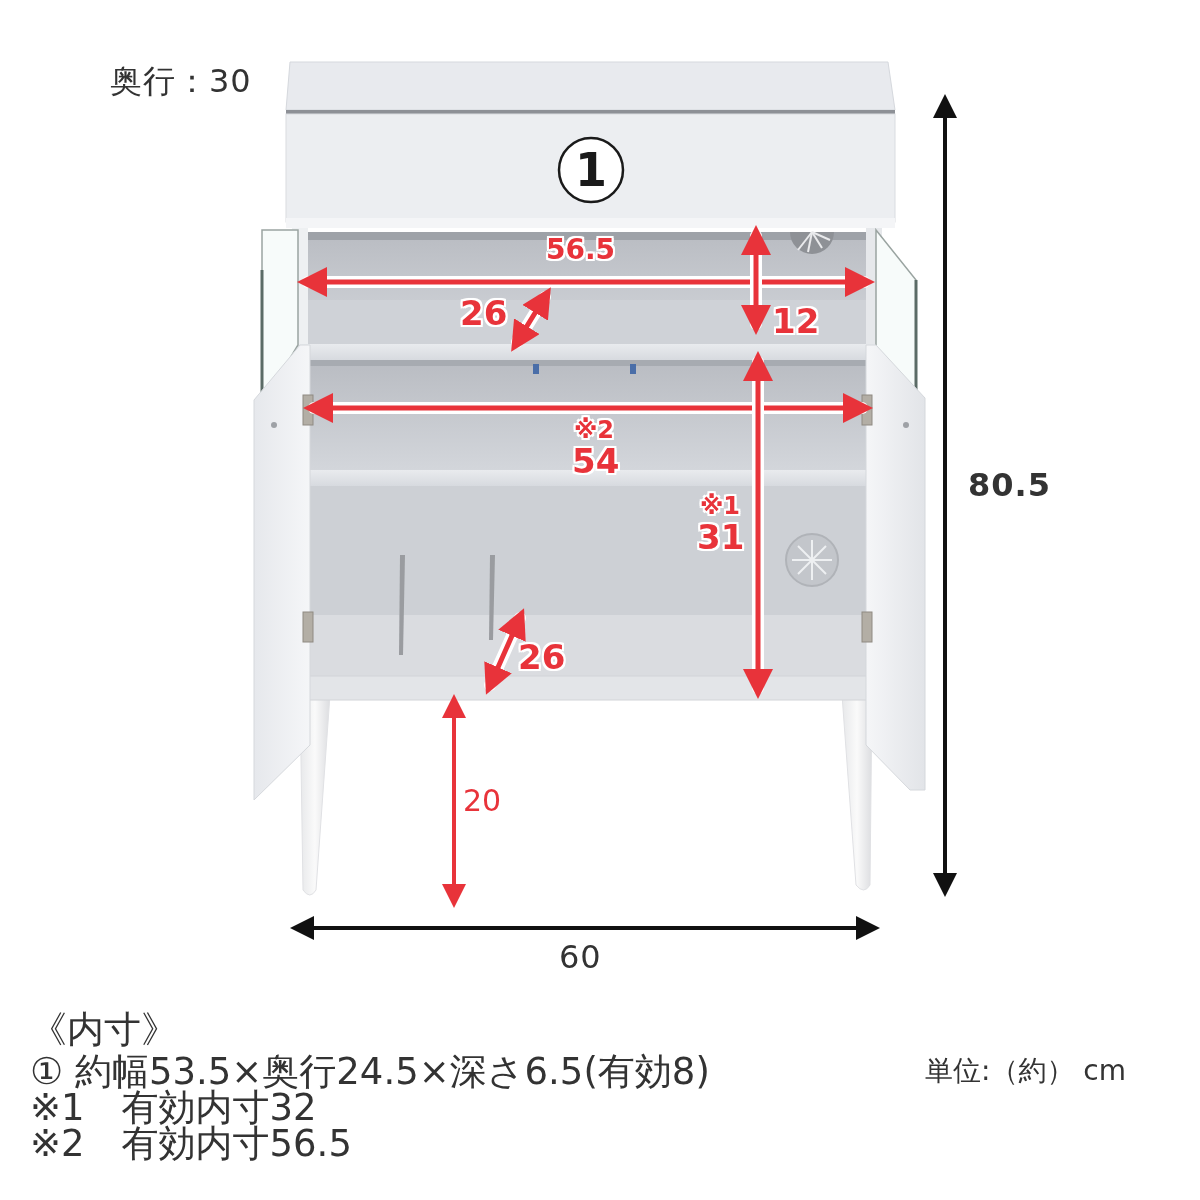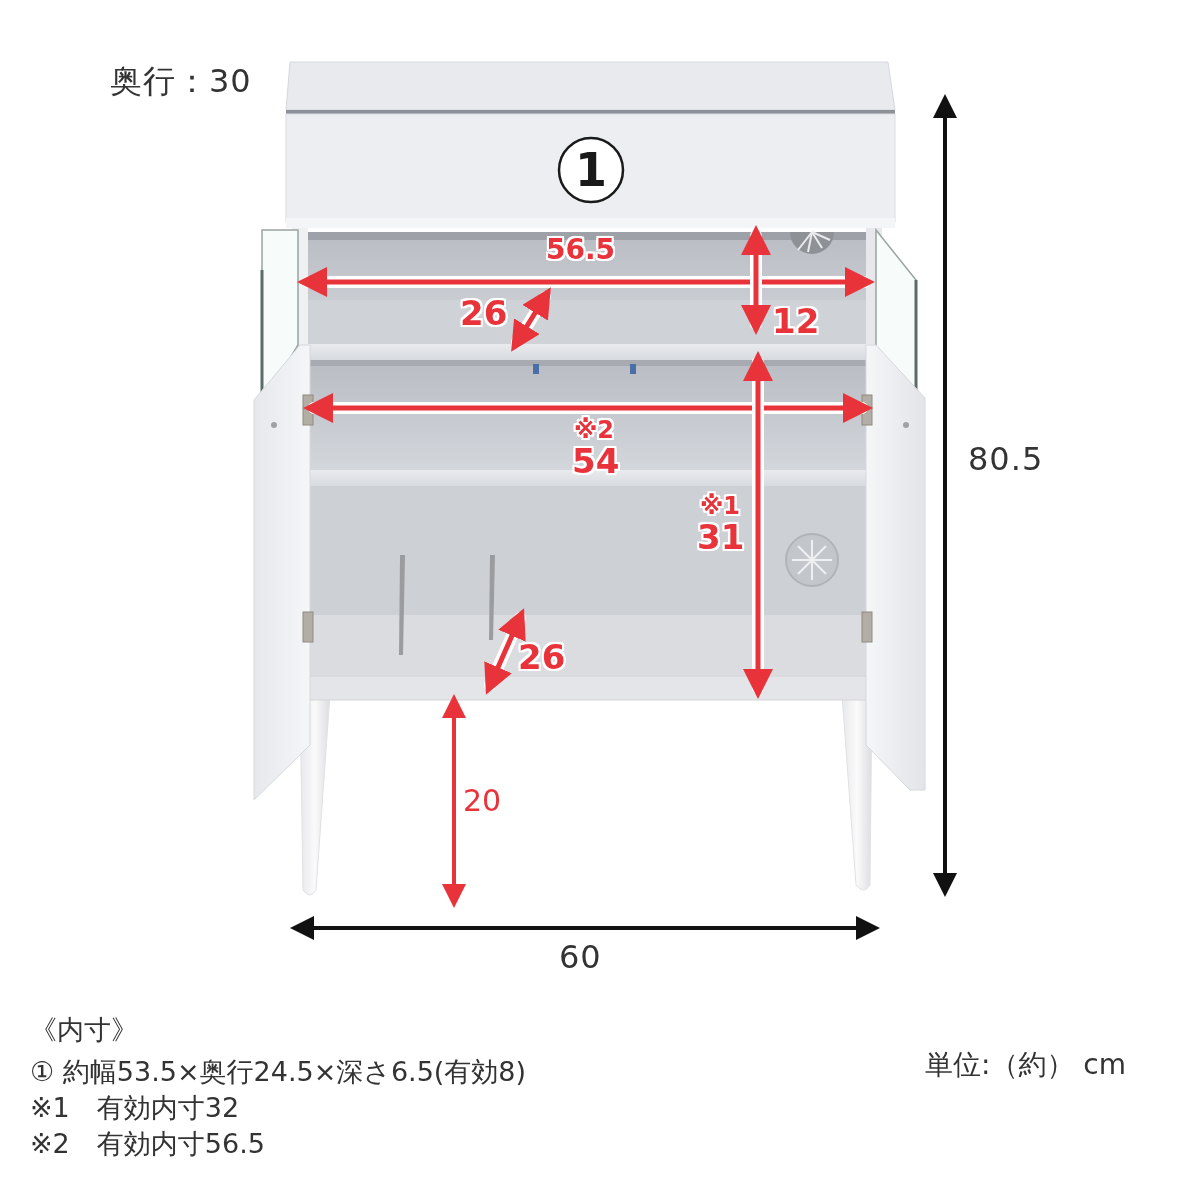--- a/index.html
+++ b/index.html
@@ -10,27 +10,27 @@
   .lbl-dark { font-size: 32px; color: #333333; letter-spacing: 1px; text-align: right; }
   .lbl-red {
     font-family: "DejaVu Sans", sans-serif;
     font-weight: bold;
     color: #e8333a;
     -webkit-text-stroke: 0;
     text-shadow: 0 0 3px #fff, 0 0 3px #fff, 2px 0 0 #fff, -2px 0 0 #fff, 0 2px 0 #fff, 0 -2px 0 #fff, 2px 2px 0 #fff, -2px -2px 0 #fff, 2px -2px 0 #fff, -2px 2px 0 #fff;
     line-height: 1;
   }
   .lbl-red-plain { color: #e8333a; font-size: 30px; line-height: 1; }
-  .notes { left: 30px; top: 1012px; font-size: 27px; color: #333333; line-height: 36px; }
+  .notes { left: 30px; top: 1012px; font-size: 37px; color: #333333; line-height: 36px; }
   .notes .title { margin-bottom: 6px; }
   .legend { left: 925px; top: 1030px; font-size: 28px; color: #333333; }
   .legend-row { display: flex; align-items: center; height: 46px; }
   .legend-row .k { width: 110px; }
   .legend-row.inner .k { color: #e8333a; }
-  .legend-unit { margin-top: 16px; }
+  .legend-unit { margin-top: 22px; }
 </style>
 </head>
 <body>
 
 <svg class="diagram-svg" viewBox="0 0 1200 1200" xmlns="http://www.w3.org/2000/svg">
   <defs>
     <marker id="ah-red" markerWidth="6" markerHeight="6" refX="3" refY="3" orient="auto-start-reverse" markerUnits="strokeWidth">
       <path d="M0,0 L6,3 L0,6 z" fill="#e8333a"></path>
     </marker>
     <marker id="ah-blk" markerWidth="6" markerHeight="6" refX="3" refY="3" orient="auto-start-reverse" markerUnits="strokeWidth">
@@ -158,21 +158,21 @@
     <line x1="454" y1="706" x2="454" y2="896" stroke="#e8333a" stroke-width="4" marker-start="url(#ah-red)" marker-end="url(#ah-red)"></line>
   </g>
 </svg>
 
 <div class="abs lbl-dark" style="left:110px; top:60px;">奥行：30</div>
 
 <div class="abs" style="left:559px; top:140px; width:64px; text-align:center; font-size:46px; font-weight:bold; color:#1a1a1a; line-height:60px;">
   <span>1</span>
 </div>
 
-<div class="abs lbl-dark" style="left:968px; top:440px;">80.5</div>
+<div class="abs lbl-dark" style="left:968px; top:466px;font-weight:bold;">80.5</div>
 <div class="abs lbl-dark" style="left:559px; top:938px;">60</div>
 
 <div class="abs lbl-red" style="left:546px; top:236px; font-size:28px;text-align:center;">56.5</div>
 <div class="abs lbl-red" style="left:460px; top:296px; font-size:34px;">26</div>
 <div class="abs lbl-red" style="left:772px; top:304px; font-size:34px;">12</div>
 <div class="abs lbl-red" style="left:574px; top:418px; font-size:24px;">※2</div>
 <div class="abs lbl-red" style="left:572px; top:444px; font-size:34px;text-align:right;">54</div>
 <div class="abs lbl-red" style="left:700px; top:494px; font-size:24px;">※1</div>
 <div class="abs lbl-red" style="left:697px; top:520px; font-size:34px;">31</div>
 <div class="abs lbl-red" style="left:518px; top:640px; font-size:34px;">26</div>

